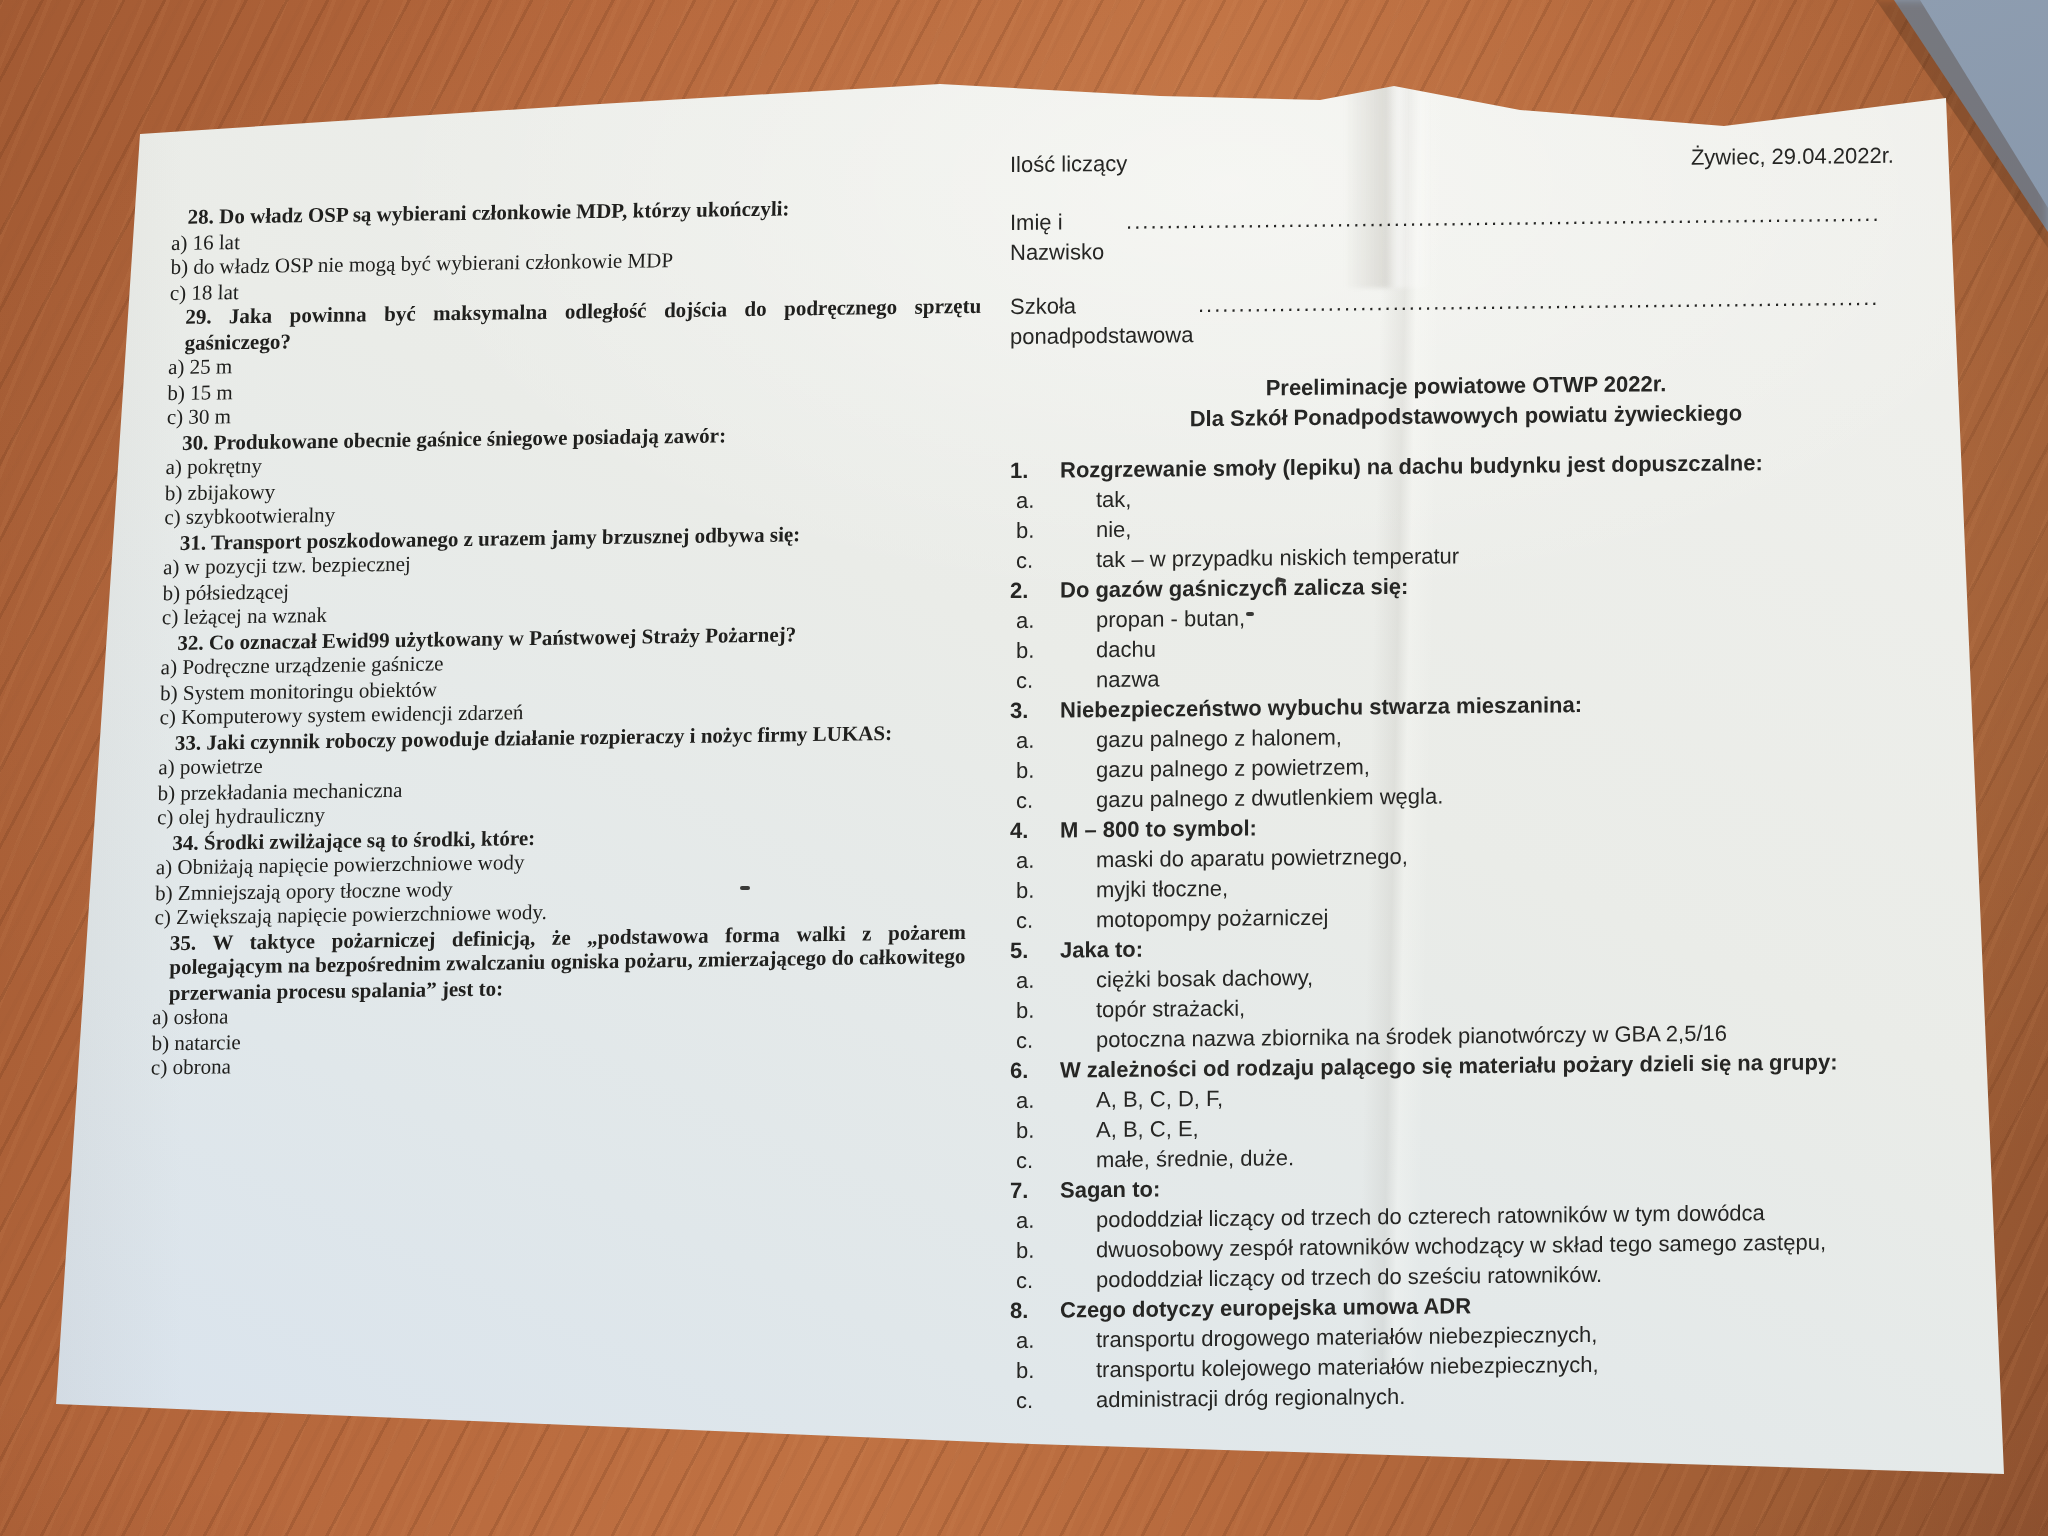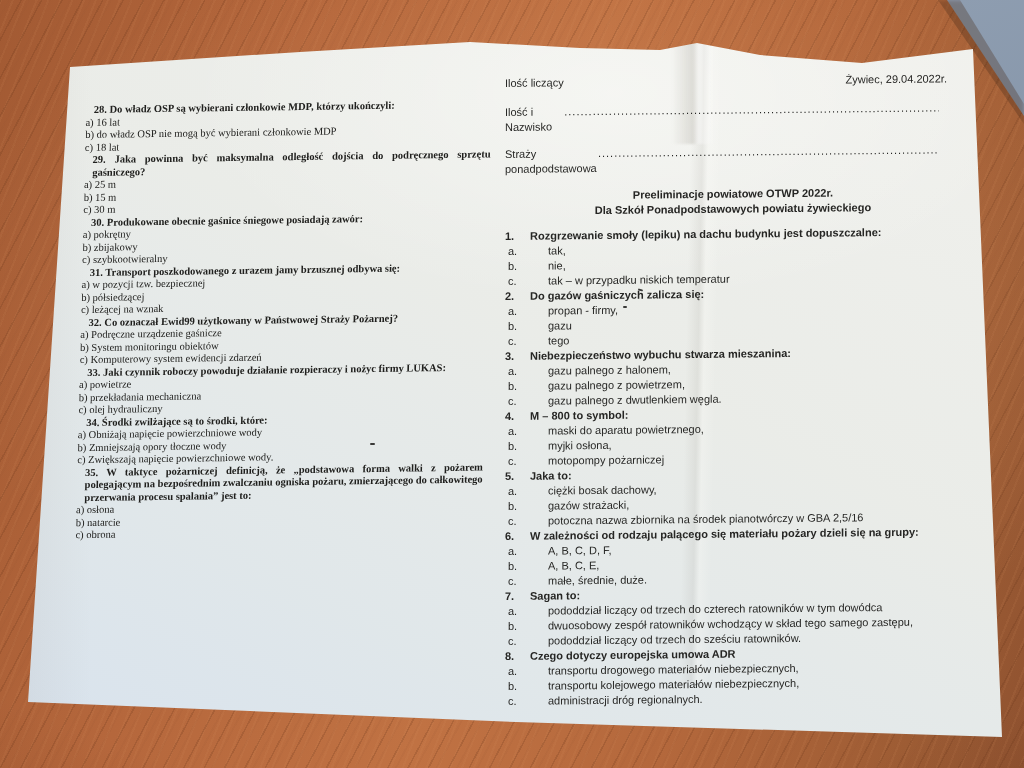--- a/index.html
+++ b/index.html
@@ -101,25 +101,25 @@
         <div class="lq-opt">b) natarcie</div>
         <div class="lq-opt">c) obrona</div>
       </div>
 
     <div class="col-right">
       <div class="meta-row">
         <span>Ilość liczący</span>
         <span>Żywiec, 29.04.2022r.</span>
       </div>
       <div class="fill-row">
-        <span>Ilość i Nazwisko</span>
+        <span>Imię i Nazwisko</span>
         <span class="dots">..........................................................................................................................</span>
       </div>
       <div class="fill-row">
-        <span>Straży ponadpodstawowa</span>
+        <span>Szkoła ponadpodstawowa</span>
         <span class="dots">..................................................................................................................</span>
       </div>
       <div class="title">Preeliminacje powiatowe OTWP 2022r.</div>
       <div class="title">Dla Szkół Ponadpodstawowych powiatu żywieckiego</div>
       <div class="questions" id="rightQs">
           <div class="rq-head">
             <span class="rq-num">1.</span>
             <span class="rq-text">Rozgrzewanie smoły (lepiku) na dachu budynku jest dopuszczalne:</span>
           </div>
           <div class="rq-opt">
@@ -133,29 +133,29 @@
           <div class="rq-opt">
             <span class="rq-letter">c.</span>
             <span class="rq-otext">tak – w przypadku niskich temperatur</span>
           </div>
           <div class="rq-head">
             <span class="rq-num">2.</span>
             <span class="rq-text">Do gazów gaśniczych zalicza się:</span>
           </div>
           <div class="rq-opt">
             <span class="rq-letter">a.</span>
-            <span class="rq-otext">propan - firmy,</span>
-          </div>
-          <div class="rq-opt">
-            <span class="rq-letter">b.</span>
-            <span class="rq-otext">gazu</span>
-          </div>
-          <div class="rq-opt">
-            <span class="rq-letter">c.</span>
-            <span class="rq-otext">tego</span>
+            <span class="rq-otext">propan - butan,</span>
+          </div>
+          <div class="rq-opt">
+            <span class="rq-letter">b.</span>
+            <span class="rq-otext">dachu</span>
+          </div>
+          <div class="rq-opt">
+            <span class="rq-letter">c.</span>
+            <span class="rq-otext">nazwa</span>
           </div>
           <div class="rq-head">
             <span class="rq-num">3.</span>
             <span class="rq-text">Niebezpieczeństwo wybuchu stwarza mieszanina:</span>
           </div>
           <div class="rq-opt">
             <span class="rq-letter">a.</span>
             <span class="rq-otext">gazu palnego z halonem,</span>
           </div>
           <div class="rq-opt">
@@ -169,37 +169,37 @@
           <div class="rq-head">
             <span class="rq-num">4.</span>
             <span class="rq-text">M – 800 to symbol:</span>
           </div>
           <div class="rq-opt">
             <span class="rq-letter">a.</span>
             <span class="rq-otext">maski do aparatu powietrznego,</span>
           </div>
           <div class="rq-opt">
             <span class="rq-letter">b.</span>
-            <span class="rq-otext">myjki osłona,</span>
+            <span class="rq-otext">myjki tłoczne,</span>
           </div>
           <div class="rq-opt">
             <span class="rq-letter">c.</span>
             <span class="rq-otext">motopompy pożarniczej</span>
           </div>
           <div class="rq-head">
             <span class="rq-num">5.</span>
             <span class="rq-text">Jaka to:</span>
           </div>
           <div class="rq-opt">
             <span class="rq-letter">a.</span>
             <span class="rq-otext">ciężki bosak dachowy,</span>
           </div>
           <div class="rq-opt">
             <span class="rq-letter">b.</span>
-            <span class="rq-otext">gazów strażacki,</span>
+            <span class="rq-otext">topór strażacki,</span>
           </div>
           <div class="rq-opt">
             <span class="rq-letter">c.</span>
             <span class="rq-otext">potoczna nazwa zbiornika na środek pianotwórczy w GBA 2,5/16</span>
           </div>
           <div class="rq-head">
             <span class="rq-num">6.</span>
             <span class="rq-text">W zależności od rodzaju palącego się materiału pożary dzieli się na grupy:</span>
           </div>
           <div class="rq-opt">

